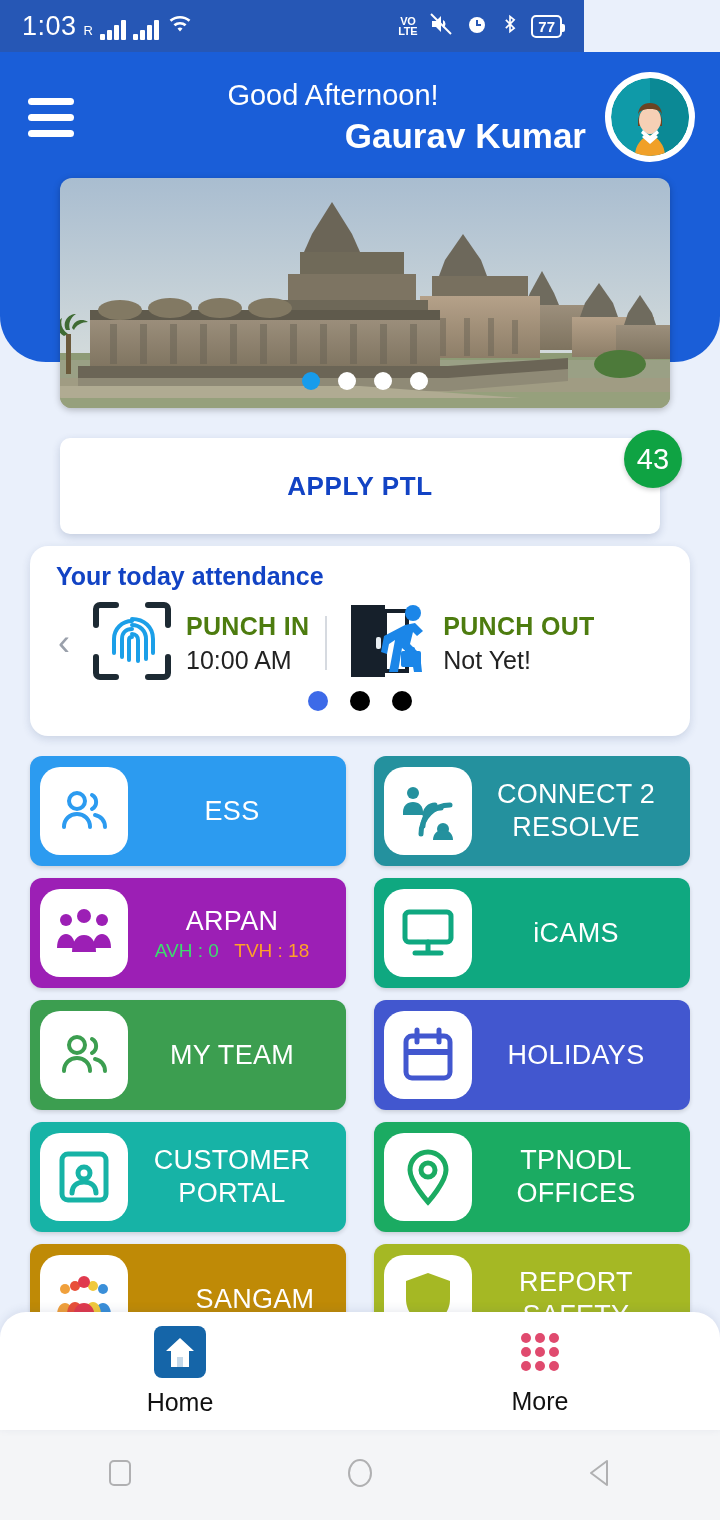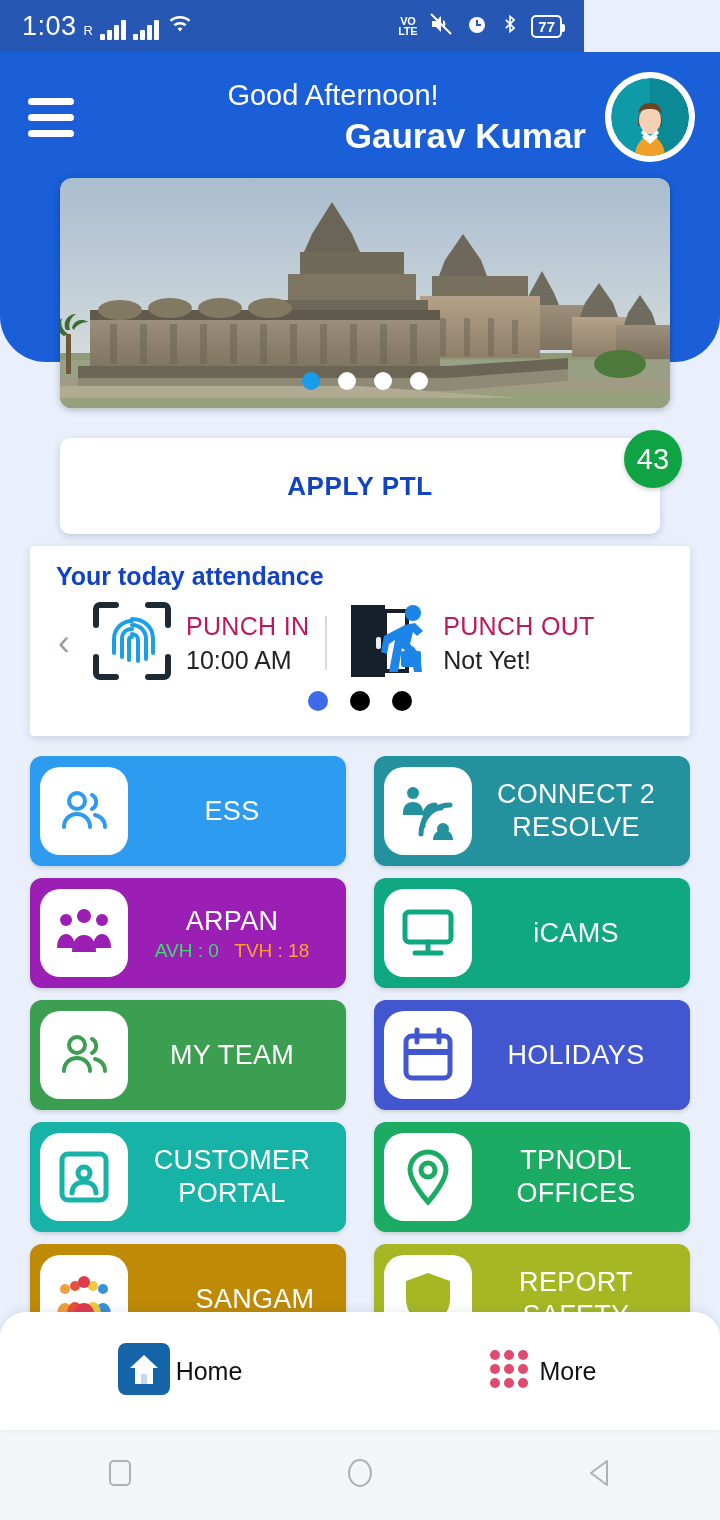--- a/index.html
+++ b/index.html
@@ -83,30 +83,30 @@
     position: absolute; right: 38px; top: -8px; width: 58px; height: 58px;
     border-radius: 50%; background: #0fa343; color: #fff;
     display: flex; align-items: center; justify-content: center;
     font-size: 29px; font-weight: 500;
     box-shadow: 0 2px 5px rgba(0,0,0,.2);
   }
 
   
   .att-card {
     position: absolute; top: 546px; left: 30px; width: 660px; height: 190px;
-    background: #fff; border-radius: 4px;
+    background: #fff; border-radius: 18px;
     box-shadow: 0 3px 9px rgba(40,60,110,.16); z-index: 6;
   }
   .att-title { color: #1243c4; font-size: 25px; font-weight: bold; padding: 16px 0 0 26px; }
   .att-body { display: flex; align-items: center; height: 104px; padding: 0 14px; }
   .att-arrow { width: 40px; font-size: 36px; color: #9aa0ab; text-align: center; line-height: 1; }
   .att-col { display: flex; align-items: center; gap: 12px; }
   .att-col.left { padding-left: 6px; }
   .att-labels { display: flex; flex-direction: column; }
-  .att-lab { font-size: 25px; font-weight: normal; color: #be185d; letter-spacing: .3px; line-height: 34px; }
+  .att-lab { font-size: 25px; font-weight: bold; color: #4d7c0f; letter-spacing: .3px; line-height: 34px; }
   .att-val { font-size: 25px; color: #222; line-height: 34px; }
   .att-sep { width: 2px; height: 54px; background: #d6dae0; margin: 0 16px; }
   .att-dots { display: flex; justify-content: center; gap: 22px; margin-top: -4px; }
   .att-dots b { width: 20px; height: 20px; border-radius: 50%; background: #000; display: block; }
   .att-dots b.on { background: #3d6ae8; }
 
   
   .grid {
     position: absolute; top: 756px; left: 0; width: 720px; height: 560px;
     display: grid; grid-template-columns: 1fr 1fr; gap: 12px 28px;
@@ -125,21 +125,21 @@
   .tile-sub { font-size: 19px; margin-top: 2px; }
   .tile-sub .avh { color: #3ddc6e; }
   .tile-sub .tvh { color: #ffa227; }
 
   
   .bottomnav {
     position: absolute; bottom: 90px; left: 0; width: 720px; height: 118px;
     background: #fff; border-radius: 26px 26px 0 0; z-index: 10;
     display: flex; box-shadow: 0 -2px 10px rgba(40,60,110,.10);
   }
-  .nav-item { flex: 1; display: flex; flex-direction: row; align-items: center; justify-content: center; gap: 6px; }
+  .nav-item { flex: 1; display: flex; flex-direction: column; align-items: center; justify-content: center; gap: 6px; }
   .nav-lab { font-size: 25px; color: #111; }
   .sysnav {
     position: absolute; bottom: 0; left: 0; width: 720px; height: 90px;
     background: #f4f5f7; display: flex; align-items: center; justify-content: space-around;
   }
   .sysnav div { opacity: .35; }
 </style>
 </head>
 <body>
 

